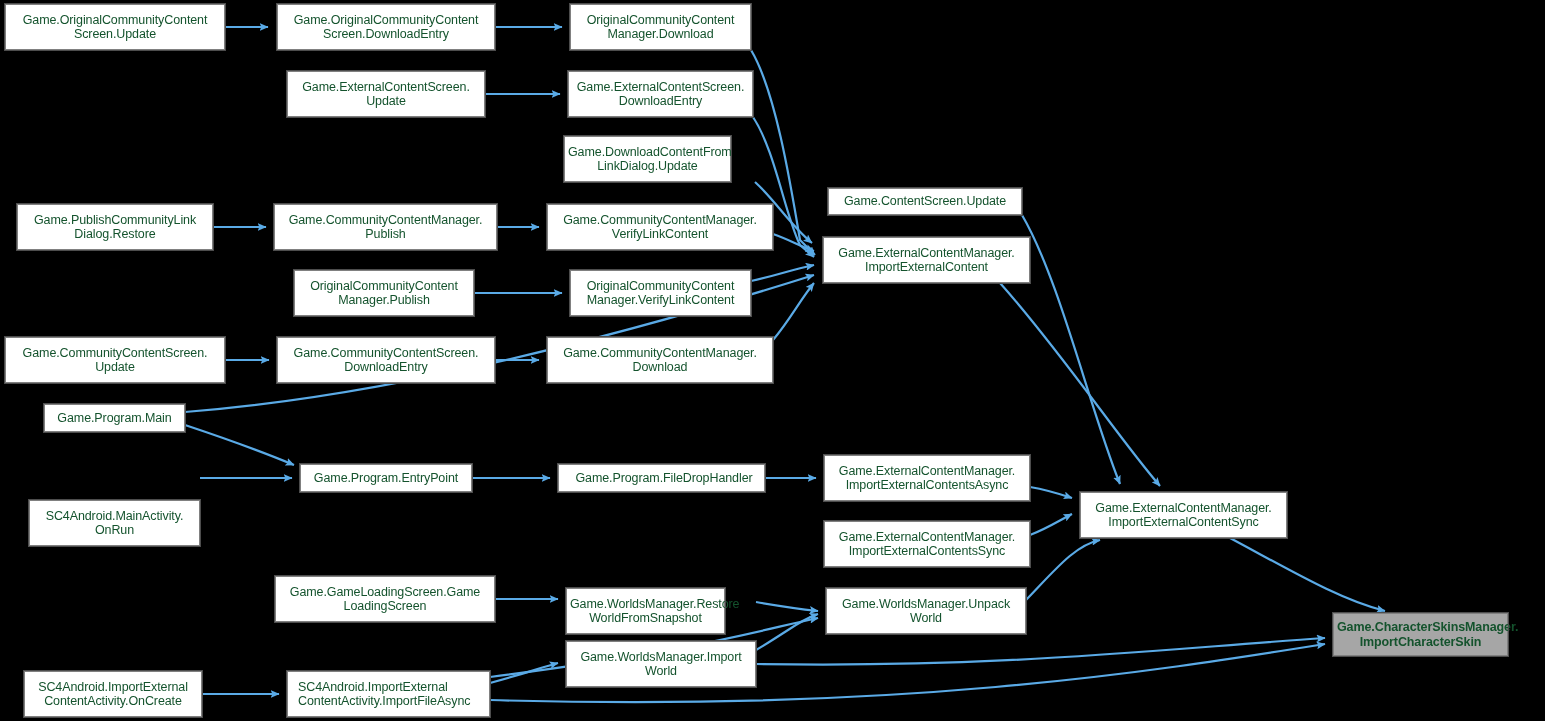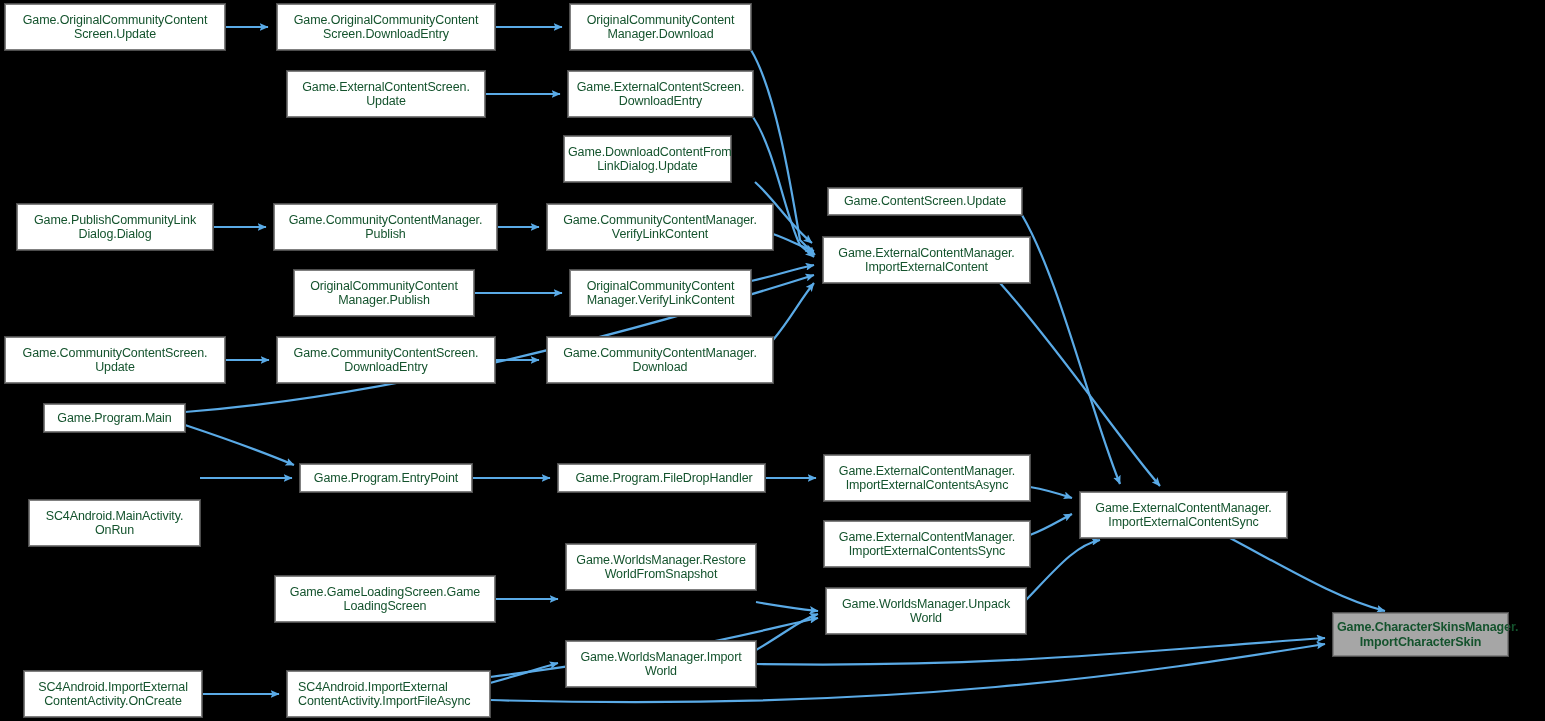--- a/index.html
+++ b/index.html
@@ -125,21 +125,21 @@
       </div>
       <div class="node" style="left: 564px; top: 136px; width: 167px; height: 46px;">
         <span class="lbl">Game.DownloadContentFrom
 LinkDialog.Update</span>
       </div>
       <div class="node" style="left: 828px; top: 188px; width: 194px; height: 27px; justify-content: flex-end;">
         <span class="lbl">Game.ContentScreen.Update</span>
       </div>
       <div class="node" style="left: 17px; top: 204px; width: 196px; height: 46px;">
         <span class="lbl">Game.PublishCommunityLink
-Dialog.Dialog</span>
+Dialog.Restore</span>
       </div>
       <div class="node" style="left: 274px; top: 204px; width: 223px; height: 46px;">
         <span class="lbl">Game.CommunityContentManager.
 Publish</span>
       </div>
       <div class="node" style="left: 547px; top: 204px; width: 226px; height: 46px;">
         <span class="lbl">Game.CommunityContentManager.
 VerifyLinkContent</span>
       </div>
       <div class="node" style="left: 823px; top: 237px; width: 207px; height: 46px;">
@@ -188,21 +188,21 @@
 ImportExternalContentSync</span>
       </div>
       <div class="node" style="left: 824px; top: 521px; width: 206px; height: 46px;">
         <span class="lbl">Game.ExternalContentManager.
 ImportExternalContentsSync</span>
       </div>
       <div class="node" style="left: 275px; top: 576px; width: 220px; height: 46px;">
         <span class="lbl">Game.GameLoadingScreen.Game
 LoadingScreen</span>
       </div>
-      <div class="node" style="left: 566px; top: 544px; width: 190px; height: 46px; justify-content: flex-end;">
+      <div class="node" style="left: 566px; top: 588px; width: 159px; height: 46px; justify-content: flex-end;">
         <span class="lbl">Game.WorldsManager.Restore
 WorldFromSnapshot</span>
       </div>
       <div class="node" style="left: 826px; top: 588px; width: 200px; height: 46px;">
         <span class="lbl">Game.WorldsManager.Unpack
 World</span>
       </div>
       <div class="node current" style="left: 1333px; top: 613px; width: 175px; height: 43px; font-weight: bold;">
         <span class="lbl">Game.CharacterSkinsManager.
 ImportCharacterSkin</span>

